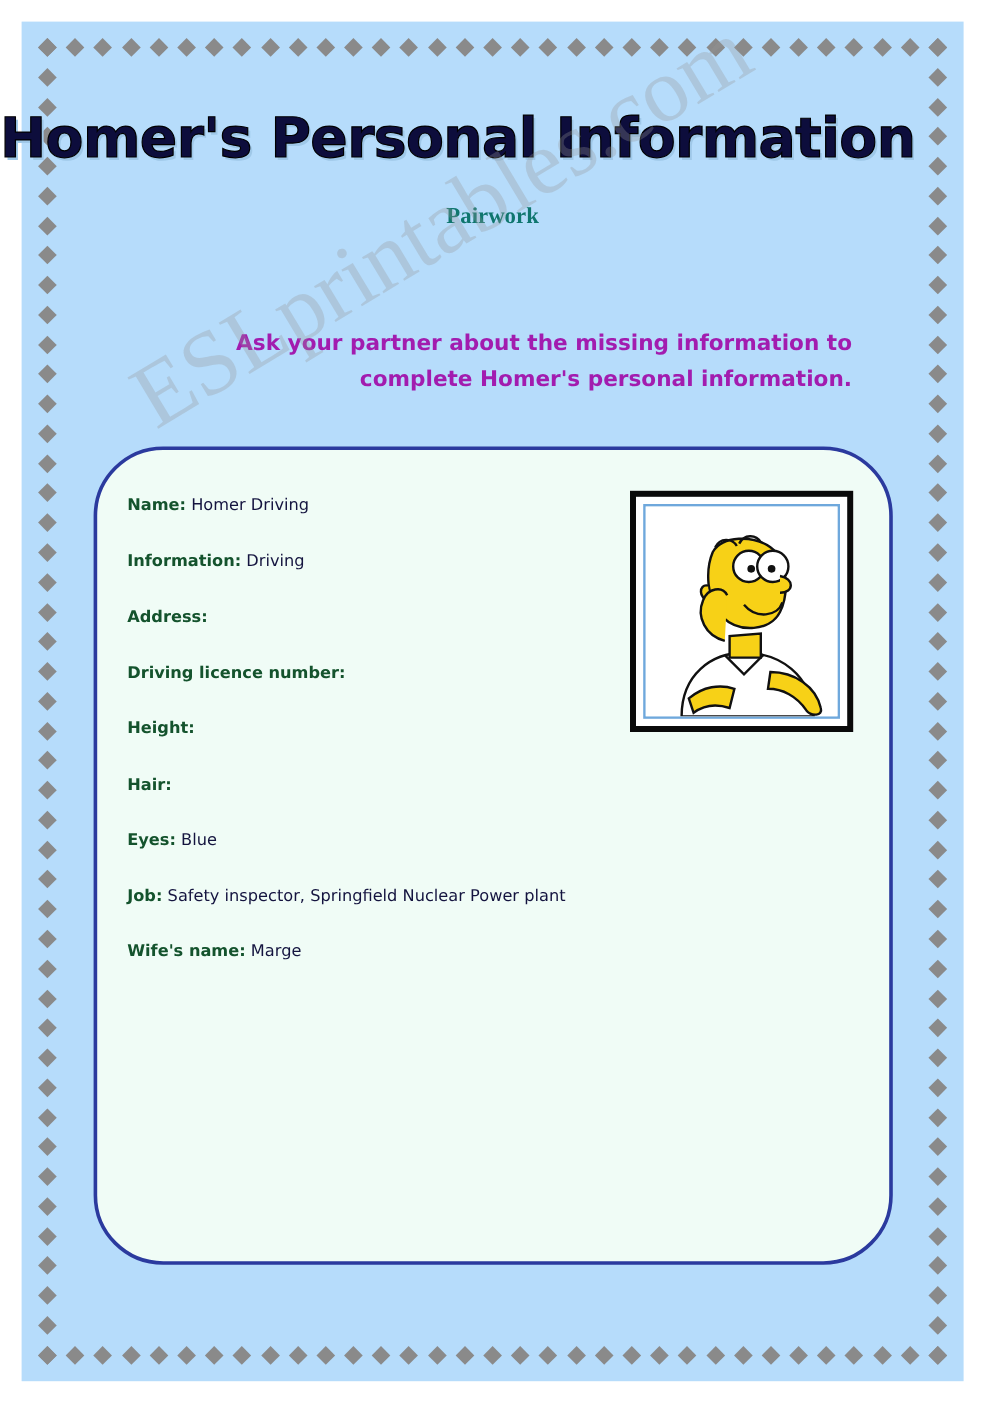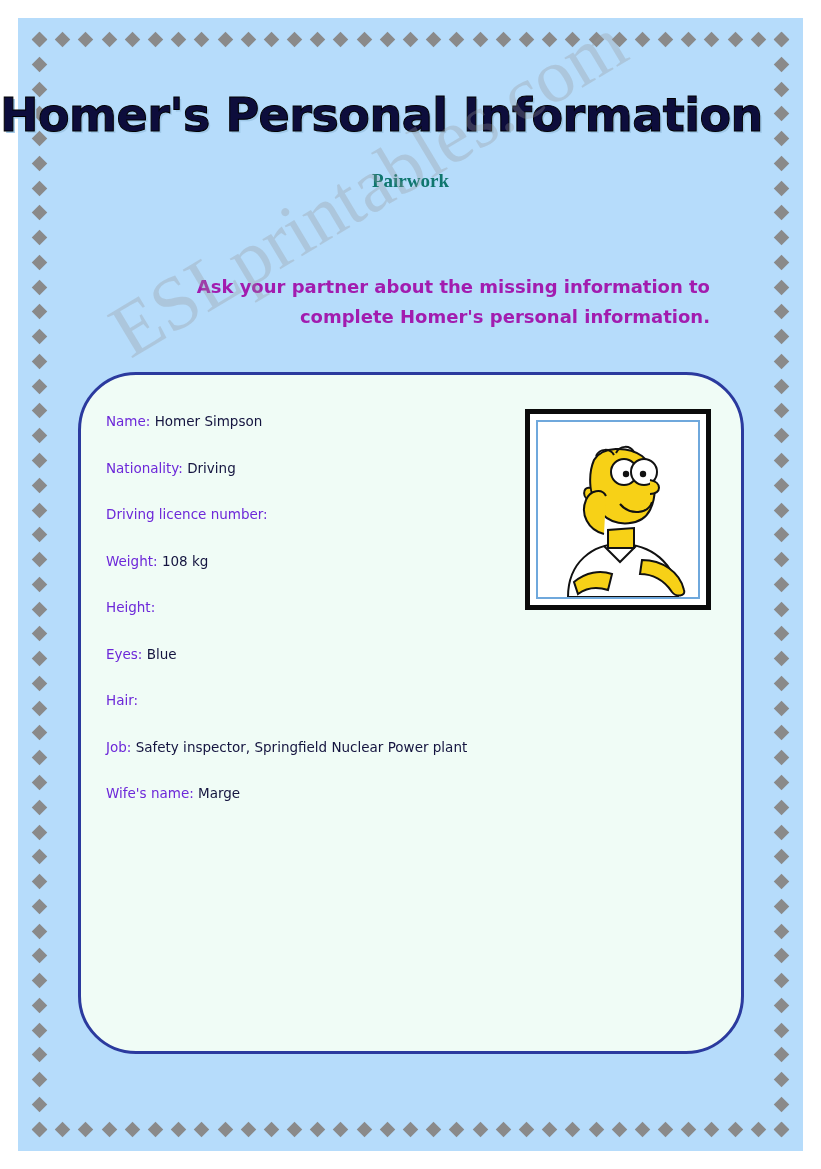--- a/index.html
+++ b/index.html
@@ -128,22 +128,22 @@
   .field {
     font-family: "DejaVu Sans", sans-serif;
     font-size: 13.5px;
     color: #14143f;
     margin-bottom: 0;
     height: 46.5px;
     line-height: 20px;
     white-space: nowrap;
   }
   .field .lbl {
-    font-weight: normal;
-    color: #6d28d9;
+    font-weight: bold;
+    color: #14532d;
   }
   .field .val {
     font-weight: normal;
     color: #14143f;
   }
 
   
   #photo-frame {
     position: absolute;
     left: 444px;
@@ -354,27 +354,27 @@
         <div class="diamond"></div>
       </div>
   </div>
 
   <div id="title">Homer's Personal Information</div>
   <div id="subtitle1">Pairwork</div>
   <div id="instructions">Ask your partner about the missing information to complete Homer's personal information.</div>
 
   <div id="card">
     <div id="fields">
-        <div class="field"><span class="lbl">Name:</span><span class="val"> Homer Simpson</span></div>
-        <div class="field"><span class="lbl">Nationality:</span><span class="val"> Driving</span></div>
+        <div class="field"><span class="lbl">Name:</span><span class="val"> Homer Driving</span></div>
+        <div class="field"><span class="lbl">Information:</span><span class="val"> Driving</span></div>
+        <div class="field"><span class="lbl">Address:</span><span class="val"></span></div>
         <div class="field"><span class="lbl">Driving licence number:</span><span class="val"></span></div>
-        <div class="field"><span class="lbl">Weight:</span><span class="val"> 108 kg</span></div>
         <div class="field"><span class="lbl">Height:</span><span class="val"></span></div>
+        <div class="field"><span class="lbl">Hair:</span><span class="val"></span></div>
         <div class="field"><span class="lbl">Eyes:</span><span class="val"> Blue</span></div>
-        <div class="field"><span class="lbl">Hair:</span><span class="val"></span></div>
         <div class="field"><span class="lbl">Job:</span><span class="val"> Safety inspector, Springfield Nuclear Power plant</span></div>
         <div class="field"><span class="lbl">Wife's name:</span><span class="val"> Marge</span></div>
       </div>
 
     <div id="photo-frame">
       <div id="photo-inner">
         <svg id="homer-svg" viewBox="0 0 160 175">
           <rect x="0" y="0" width="160" height="175" fill="#ffffff"></rect>
 
           <path d="M30 175 C30 140 55 122 82 122 C112 122 138 140 140 175 Z" fill="#ffffff" stroke="#111" stroke-width="2"></path>

